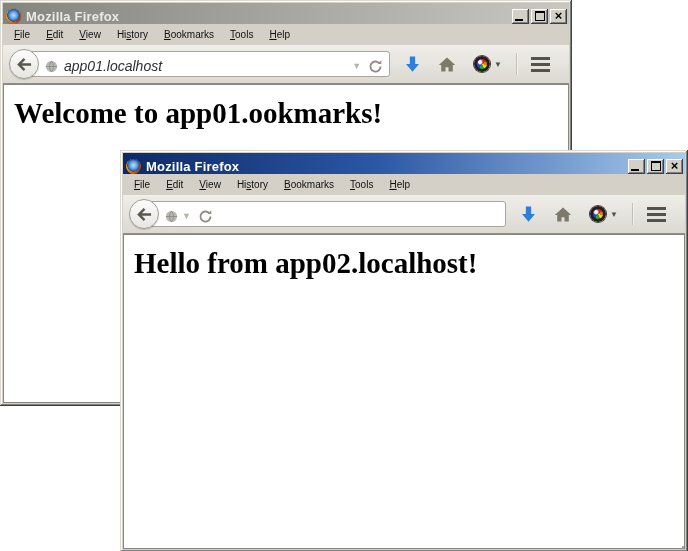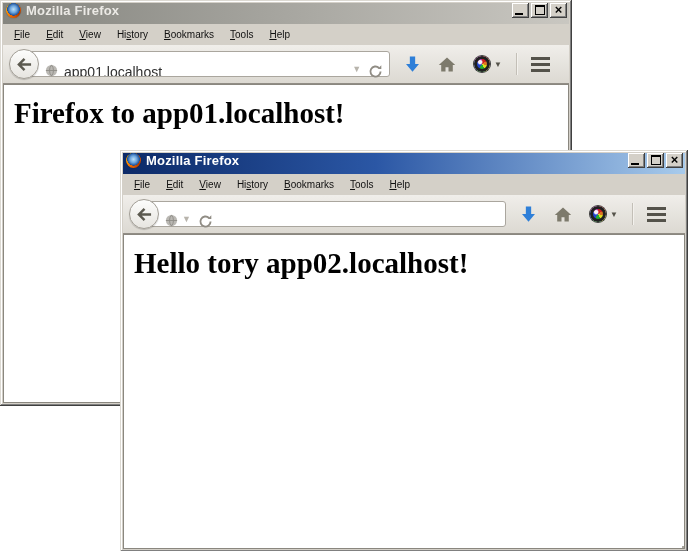--- a/index.html
+++ b/index.html
@@ -18,21 +18,21 @@
       inset -1px -1px 0 #404040,
       inset  1px  1px 0 #dcd9d2,
       inset -2px -2px 0 #808080,
       inset  2px  2px 0 #ffffff;
   }
   #win-app01 { left:0;   top:0;   width:566px; height:400px; z-index:1; }
   #win-app02 { left:120px; top:150px; width:562px; height:396px; z-index:2; }
 
   
   .titlebar {
-    flex:0 0 21px; display:flex; align-items:flex-start;
+    flex:0 0 21px; display:flex; align-items:flex-end;
     padding:0 2px 0 3px; overflow:hidden;
   }
   .titlebar.active   { background:linear-gradient(90deg,#0c2a68 0%,#2b57a5 45%,#a8cbec 100%); }
   .titlebar.inactive { background:linear-gradient(90deg,#85857f 0%,#c9c7c1 100%); }
   .ff-icon {
     width:15px; height:15px; border-radius:50%; flex:0 0 15px;
     background:
       radial-gradient(circle at 50% 42%, #bfe0f7 0%, #6aa4dc 30%, #1d4f97 54%, rgba(0,0,0,0) 56%),
       conic-gradient(from 120deg, #ad3a00, #e66000, #ff9500, #ffcb00, #e66000, #ad3a00);
     box-shadow:0 0 1px rgba(0,0,0,.6);
@@ -75,22 +75,22 @@
     width:30px; height:30px; border-radius:50%; flex:0 0 30px;
     border:1px solid #a29e96; box-sizing:border-box;
     background:linear-gradient(#fdfdfc,#e7e5e0);
     display:flex; align-items:center; justify-content:center;
     margin-right:-15px; position:relative; z-index:2;
     box-shadow:0 1px 1px rgba(0,0,0,.18);
   }
   .url-bar {
     flex:1; height:26px; box-sizing:border-box;
     background:#fff; border:1px solid #aaa69e; border-radius:3px;
-    display:flex; padding:12px 6px 0 20px;
-    position:relative; z-index:1;
+    display:flex; align-items:center; padding:4px 6px 0 20px;
+    position:relative; z-index:1;font-style:italic;
   }
   .url-text { flex:1; font-size:14px; color:#2f2f2f; margin-left:6px; white-space:nowrap; overflow:hidden; }
   .url-caret { font-size:9px; color:#b8b4ac; margin:0 7px 0 4px; }
   .tb-right { display:flex; align-items:center; margin-left:6px; }
   .tb-btn { display:flex; align-items:center; justify-content:center; padding:0 9px; height:30px; }
   .colorwheel {
     width:16px; height:16px; border-radius:50%;
     background:
       radial-gradient(circle at 38% 38%, rgba(255,255,255,.95) 0 1.5px, rgba(255,255,255,0) 3px),
       conic-gradient(#cc2222 0 55deg,#dd7722 55deg 105deg,#dddd22 105deg 155deg,#22aa33 155deg 215deg,#2244cc 215deg 290deg,#aa22aa 290deg 360deg);
@@ -176,21 +176,21 @@
         <span class="caret-down">▼</span>
       </span>
       <span class="tb-separator"></span>
       <span class="tb-btn">
         <span class="hamburger"></span>
       </span>
     </span>
   </div>
 
   <div class="content">
-    <h1 class="page-heading">Firefox to app01.localhost!</h1>
+    <h1 class="page-heading">Welcome to app01.ookmarks!</h1>
   </div>
 </div>
 
 <div class="window" id="win-app02">
   <div class="titlebar active">
     <span class="ff-icon"></span>
     <span class="title-text">Mozilla Firefox</span>
     <span class="win-controls">
         <span class="winbtn winbtn-minimize"></span>
         <span class="winbtn winbtn-maximize"></span>
@@ -241,16 +241,16 @@
         <span class="caret-down">▼</span>
       </span>
       <span class="tb-separator"></span>
       <span class="tb-btn">
         <span class="hamburger"></span>
       </span>
     </span>
   </div>
 
   <div class="content">
-    <h1 class="page-heading">Hello tory app02.localhost!</h1>
+    <h1 class="page-heading">Hello from app02.localhost!</h1>
     <span class="resize-grip"></span>
   </div>
 </div>
 
 </body></html>

